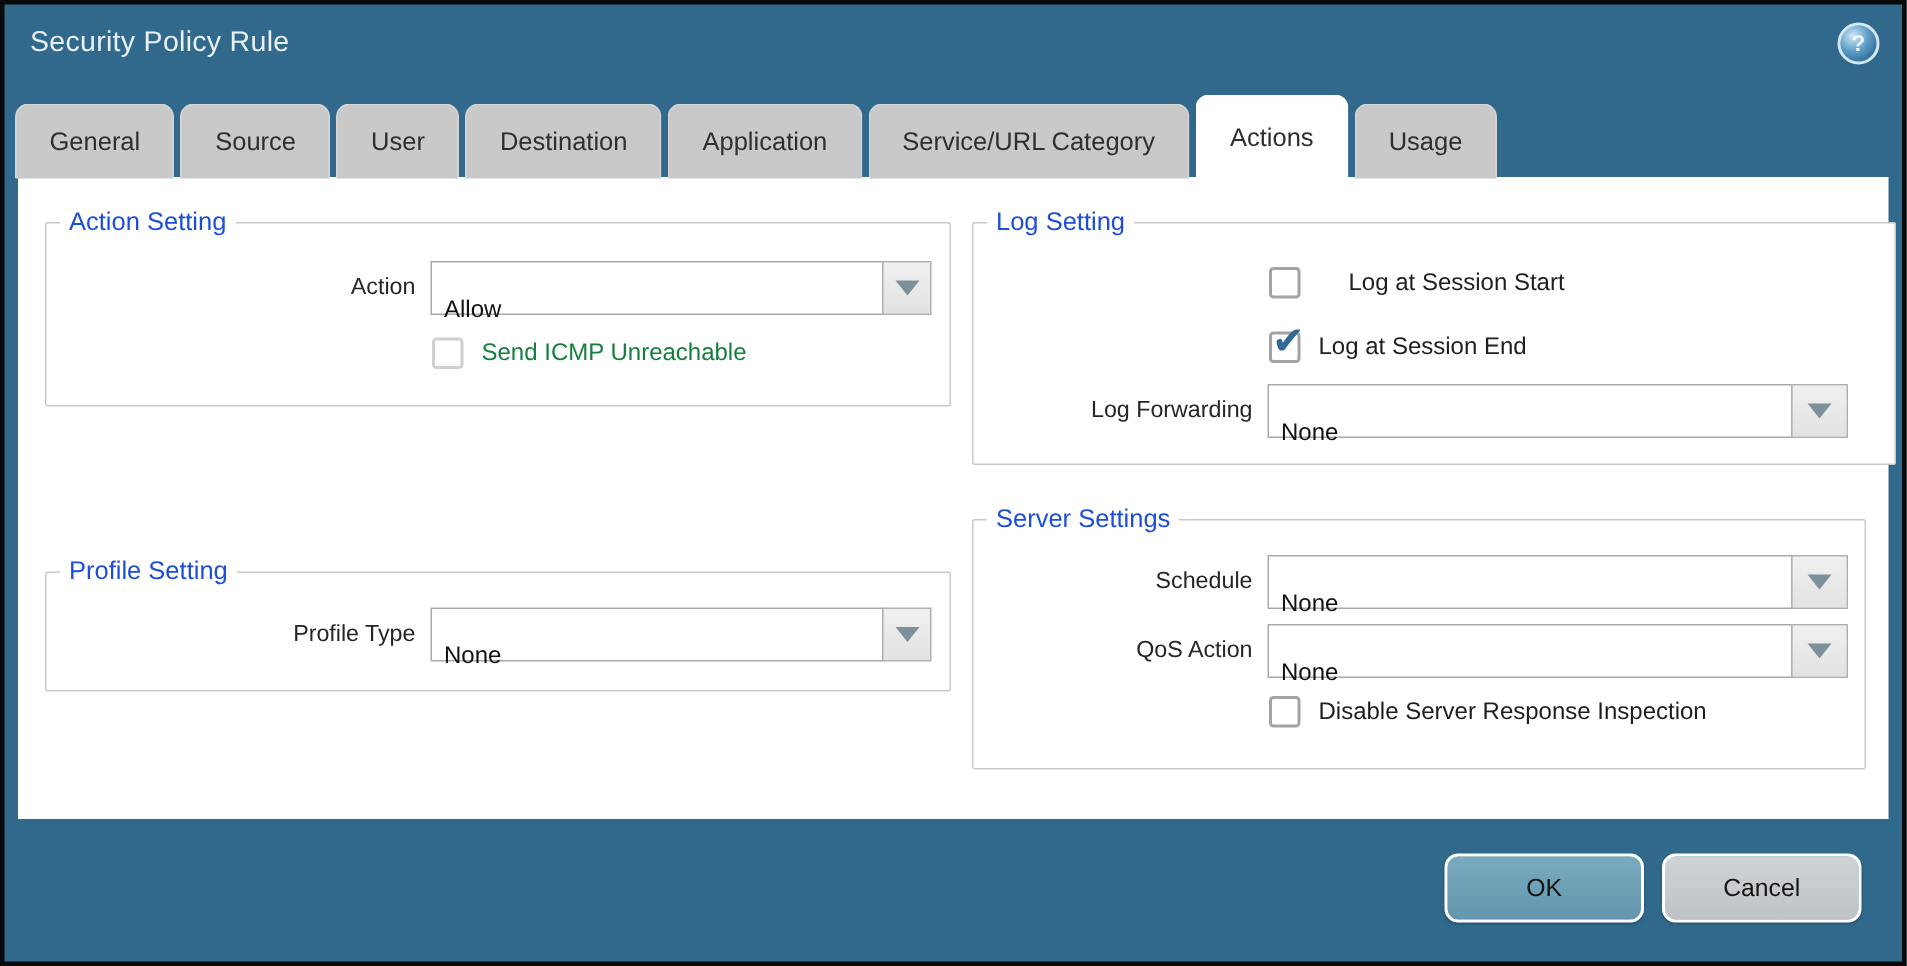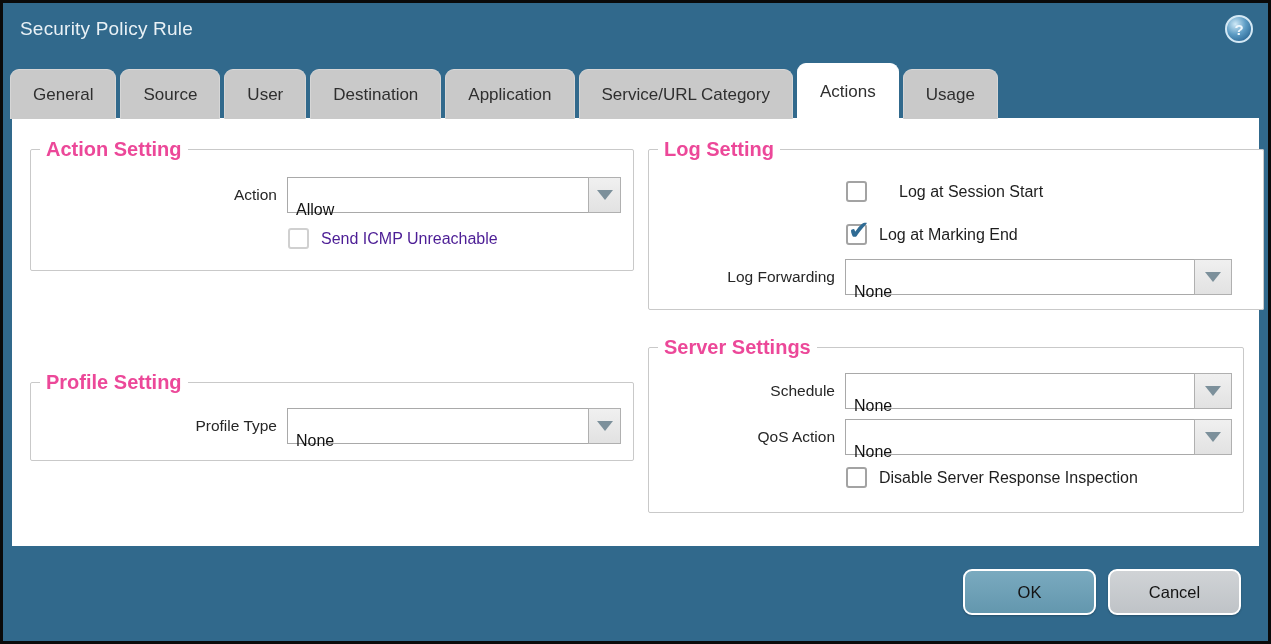--- a/index.html
+++ b/index.html
@@ -44,21 +44,21 @@
     position:absolute; left:9px; top:115px; width:1247px; height:428px;
     background:#ffffff; z-index:2;
   }
 
   fieldset {
     position:absolute; margin:0; padding:0 0 10px 0;
     border:1px solid #c9c9c9; border-radius:2px; background:#fff;
   }
   legend {
     margin-left:9px; padding:0 6px;
-    font-size:20px; font-weight:bold; color:#ec4899;
+    font-size:17px; font-weight:normal; color:#1d4ed8;
   }
   #fs-action  { left:18px;  top:20px;  width:604px; height:133px; }
   #fs-log     { left:636px; top:20px;  width:616px; height:172px; }
   #fs-profile { left:18px;  top:253px; width:604px; height:90px;  }
   #fs-other   { left:636px; top:218px; width:596px; height:177px; }
 
   .row { display:flex; align-items:center; }
   .lbl  { width:246px; text-align:right; margin-right:10px;
           font-size:15.5px; color:#262626; white-space:nowrap; }
   .lbl2 { width:186px; text-align:right; margin-right:10px;
@@ -91,21 +91,21 @@
     border:2px solid #a3a3a3; border-radius:3px; background:#fff;
     margin-right:12px; cursor:pointer;
   }
   .cb .mark { display:none; }
   .cb.checked .mark {
     display:block; position:absolute; left:0px; top:-9px;
     font-size:26px; line-height:26px; color:#2f6b94; font-weight:bold;
   }
   .cb-label { font-size:16px; color:#1e1e1e; white-space:nowrap; }
   .row.disabled .cb { border-color:#d0d0d0; cursor:default; }
-  .row.disabled .cb-label { color:#4c1d95; }
+  .row.disabled .cb-label { color:#15803d; }
 
   
   .btn {
     position:absolute; top:566px; width:133px; height:46px;
     border:2px solid #ffffff; border-radius:9px;
     display:flex; align-items:center; justify-content:center;
     font-size:16.5px; color:#141414; cursor:pointer;
     box-shadow:0 1px 2px rgba(0,0,0,0.25);
   }
   .btn-ok     { left:960px;  background:linear-gradient(180deg,#7aaabf,#6397ae); }
@@ -164,21 +164,21 @@
       <div class="row mt20 ind-r">
         <span class="cb">
           
         </span>
         <span class="cb-label">Log at Session Start</span>
       </div>
       <div class="row mt22 ind-r">
         <span class="cb checked">
           <span class="mark">✔</span>
         </span>
-        <span class="cb-label">Log at Marking End</span>
+        <span class="cb-label">Log at Session End</span>
       </div>
       <div class="row mt14">
         <span class="lbl2">Log Forwarding</span>
         <div class="combo combo-r">
           <div class="combo-val">None</div>
           <div class="combo-btn">
               <i class="tri"></i>
             </div>
         </div>
       </div>

